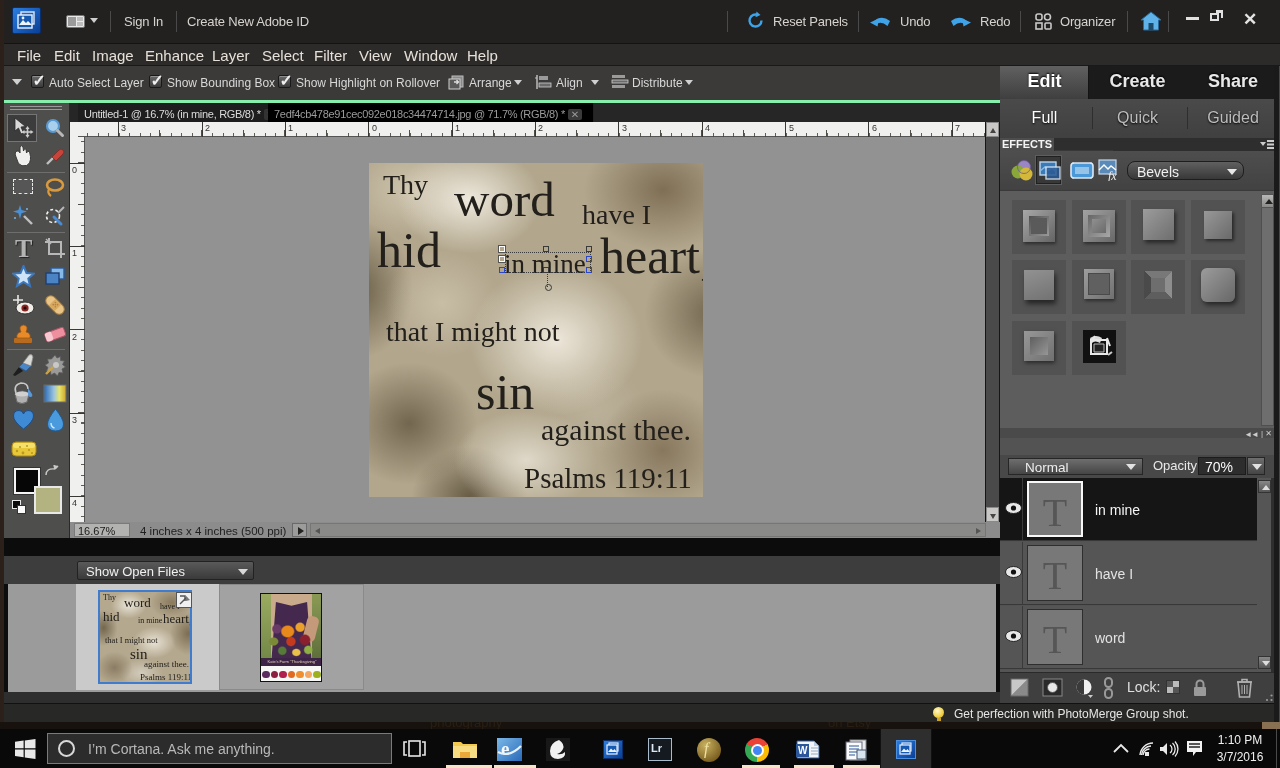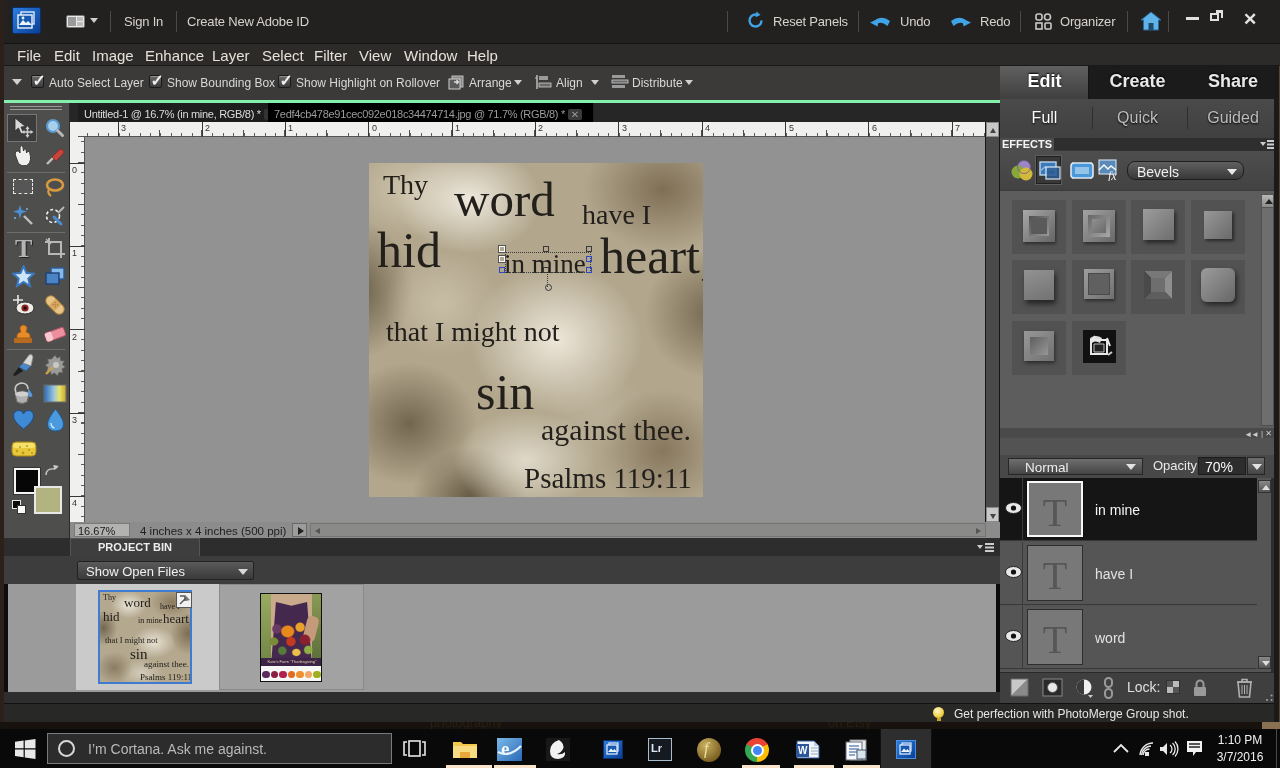--- a/index.html
+++ b/index.html
@@ -594,25 +594,20 @@
     <div class="abs" style="left:4px;top:1px;width:56px;height:14px;background:#b2b2b0;border:1px solid #7a7a7a;font-size:11px;color:#1a1a1a;padding:1px 0 0 3px;">16.67%</div>
     <div class="abs" style="left:70px;top:2.5px;font-size:11.5px;color:#1e1e1e;">4 inches x 4 inches (500 ppi)</div>
     <div class="abs" style="left:222px;top:1px;width:15px;height:14px;background:#9c9c9a;border:1px solid #6a6a6a;">
         <div class="abs" style="left:5px;top:3px;width:0;height:0;border-top:4px solid transparent;border-bottom:4px solid transparent;border-left:6px solid #222;"></div>
       </div>
     <div class="abs" style="left:240px;top:1px;width:676px;height:14px;background:#8a8a88;border:1px solid #767674;">
       <div class="abs" style="left:4px;top:4px;width:0;height:0;border-top:3.5px solid transparent;border-bottom:3.5px solid transparent;border-right:5px solid #555;"></div>
       <div class="abs" style="right:4px;top:4px;width:0;height:0;border-top:3.5px solid transparent;border-bottom:3.5px solid transparent;border-left:5px solid #555;"></div>
     </div>
   </div>
-  <div class="abs" id="binbar">
-    <div class="abs" style="left:973px;top:7px;width:0;height:0;border-left:3.5px solid transparent;border-right:3.5px solid transparent;border-top:4.5px solid #ccc;"></div>
-    <div class="abs" style="left:981px;top:5px;width:9px;height:2px;background:#ccc;box-shadow:0 3.5px 0 #ccc, 0 7px 0 #ccc;"></div>
-    <div class="abs" style="left:66px;top:0;width:130px;height:18px;background:#3e3e3e;border:1px solid #555;border-bottom:none;font-size:11px;font-weight:bold;color:#ededed;text-align:center;line-height:17px;">PROJECT BIN</div>
-  </div>
   <div class="abs" id="binupper">
     <div class="abs" style="left:73px;top:5px;width:177px;height:19px;background:linear-gradient(#5a5a5a,#3a3a3a);border:1px solid #222;border-radius:2px;">
       <div class="abs" style="left:8px;top:2px;font-size:13px;color:#f0f0f0;">Show Open Files</div>
       <div class="abs" style="left:160px;top:7px;width:0;height:0;border-left:5px solid transparent;border-right:5px solid transparent;border-top:6px solid #d8d8d8;"></div>
     </div>
   </div>
   <div class="abs" id="binarea">
     <div class="abs" style="left:68px;top:0;width:143px;height:106px;background:#cacaca;"></div>
     <div class="abs" style="left:211px;top:0;width:145px;height:106px;background:#a2a2a2;border:1px solid #8a8a8a;"></div>
     <div class="abs" id="thumb1" style="left:90px;top:6px;width:94px;height:94px;border:2px solid #3f7cd0;overflow:hidden;background:
@@ -683,21 +678,21 @@
     <svg class="abs" style="left:15px;top:10px;" width="21" height="20" viewBox="0 0 21 20">
         <g fill="#e8e8e8">
           <path d="M0 2.8 L8.6 1.6 V9.3 H0 z"></path>
           <path d="M9.8 1.4 L20.5 0 V9.3 H9.8 z"></path>
           <path d="M0 10.6 H8.6 V18.3 L0 17.1 z"></path>
           <path d="M9.8 10.6 H20.5 V20 L9.8 18.5 z"></path>
         </g>
       </svg>
     <div class="abs" style="left:47px;top:4px;width:345px;height:31px;background:#2c2c2c;border:1px solid #7a7a7a;">
       <div class="abs" style="left:10px;top:6px;width:17px;height:17px;border:2.5px solid #d8d8d8;border-radius:50%;"></div>
-      <div class="abs" style="left:40px;top:7px;font-size:14px;color:#b8b8b8;">I’m Cortana. Ask me against.</div>
+      <div class="abs" style="left:40px;top:7px;font-size:14px;color:#b8b8b8;">I’m Cortana. Ask me anything.</div>
     </div>
     <svg class="abs" style="left:403px;top:9px;" width="23" height="21" viewBox="0 0 23 21">
         <g fill="none" stroke="#e8e8e8" stroke-width="1.6">
           <path d="M4 4 L1 4 L1 17 L4 17"></path>
           <path d="M19 4 L22 4 L22 17 L19 17"></path>
           <rect x="6" y="3" width="11" height="15"></rect>
         </g>
       </svg>
     <svg class="abs" style="left:452px;top:10px;" width="26" height="21" viewBox="0 0 26 21">
         <path d="M1 3 h8 l2 2 h14 v14 h-24 z" fill="#f2c94c"></path>

